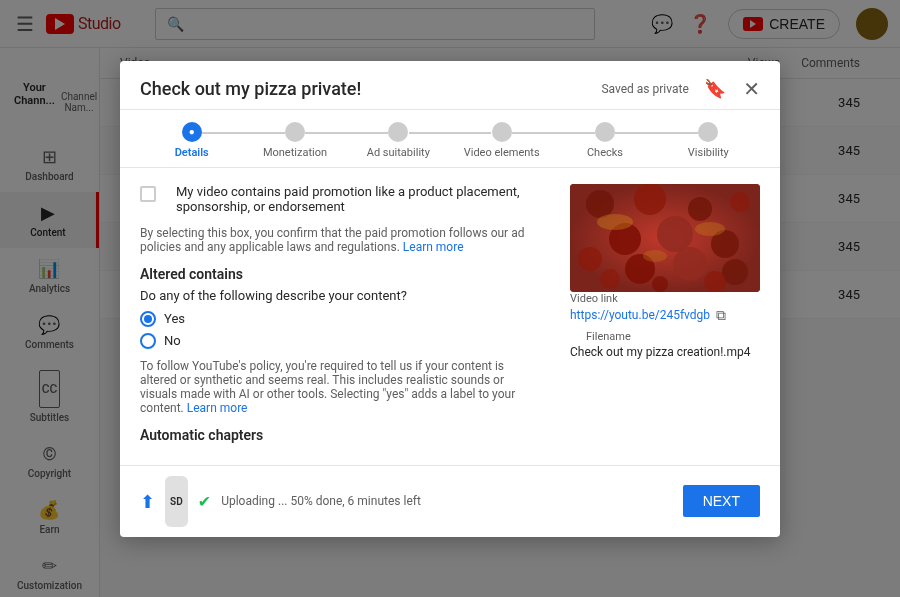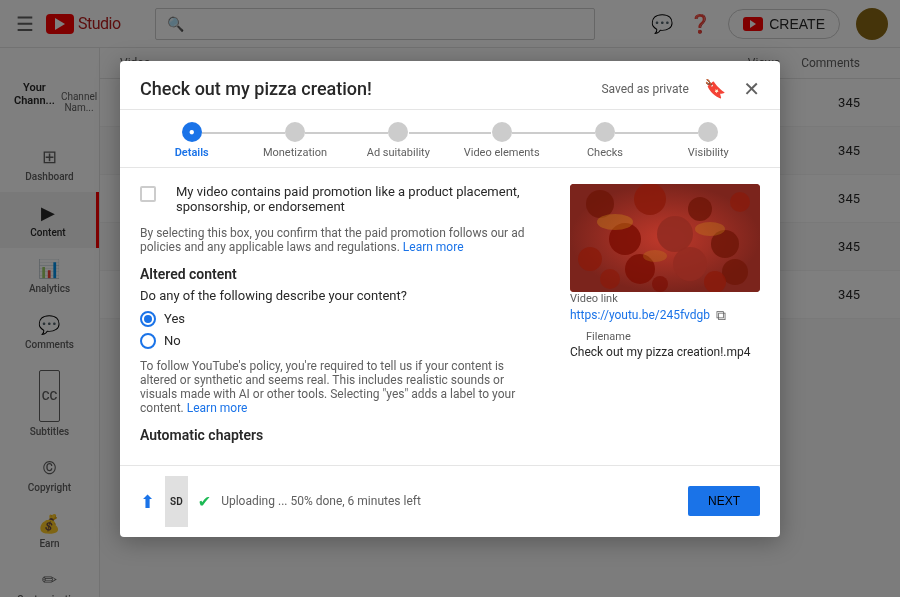--- a/index.html
+++ b/index.html
@@ -165,27 +165,27 @@
 
     
     .modal-footer {
       display: flex; align-items: center; justify-content: space-between;
       padding: 10px 20px; border-top: 1px solid #e5e5e5;
     }
     .footer-left { display: flex; align-items: center; gap: 10px; }
     .upload-icon-btn { color: #1a73e8; font-size: 18px; cursor: pointer; }
     .sd-badge {
       background: #e0e0e0; color: #282828; font-size: 10px; font-weight: 600;
-      padding: 20px 5px; border-radius: 0;
+      padding: 20px 5px; border-radius: 6px;
     }
     .check-circle { color: #1db954; font-size: 16px; }
     .upload-status { font-size: 12px; color: #606060; }
     .next-btn {
-      background: #1a73e8; color: #000000; border: none; border-radius: 2px;
-      padding: 8px 20px; font-size: 12px; font-weight: 500; cursor: pointer; margin-left: 32px;
+      background: #1a73e8; color: #ffffff; border: none; border-radius: 2px;
+      padding: 8px 20px; font-size: 14px; font-weight: 500; cursor: pointer; margin-left: 32px;
     }
 
     
     .modal-form::-webkit-scrollbar { width: 4px; }
     .modal-form::-webkit-scrollbar-thumb { background: #ccc; border-radius: 2px; }
   </style>
 </head>
 <body>
 
 <div class="topnav">
@@ -229,21 +229,21 @@
   </div>
   <div class="sidebar-item">
     <span class="sidebar-item-icon">📊</span>
     <span>Analytics</span>
   </div>
   <div class="sidebar-item">
     <span class="sidebar-item-icon">💬</span>
     <span>Comments</span>
   </div>
   <div class="sidebar-item">
-    <span class="sidebar-item-icon" style="font-size:12px;border:1px solid #606060;padding:18px 2px;border-radius:2px;">CC</span>
+    <span class="sidebar-item-icon" style="font-size:12px;border:1px solid #606060;padding:11px 2px;border-radius:2px;">CC</span>
     <span>Subtitles</span>
   </div>
   <div class="sidebar-item">
     <span class="sidebar-item-icon">©</span>
     <span>Copyright</span>
   </div>
   <div class="sidebar-item">
     <span class="sidebar-item-icon">💰</span>
     <span>Earn</span>
   </div>
@@ -286,21 +286,21 @@
       <div class="table-cell-views">12,345</div>
       <div class="table-cell-comments">345</div>
     </div>
   </div>
 </div>
 
 <div class="overlay">
   <div class="modal">
 
     <div class="modal-header">
-      <span class="modal-title">Check out my pizza creation!</span>
+      <span class="modal-title">Check out my pizza private!</span>
       <div class="modal-header-right">
         <span class="saved-badge">Saved as private</span>
         <span class="save-icon">🔖</span>
         <button class="close-btn">✕</button>
       </div>
     </div>
 
     <div class="stepper">
       <div class="step">
         <div class="step-circle active">●</div>
@@ -336,21 +336,21 @@
           <div class="checkbox-box"></div>
           <div>
             <div class="checkbox-label">My video contains paid promotion like a product placement, sponsorship, or endorsement</div>
           </div>
         </div>
         <div class="checkbox-desc">
           <span>By selecting this box, you confirm that the paid promotion follows our ad policies and any applicable laws and regulations.</span>
           <a class="learn-more" href="#">Learn more</a>
         </div>
 
-        <div class="section-title">Altered content</div>
+        <div class="section-title">Altered contains</div>
         <div class="section-question">Do any of the following describe your content?</div>
 
         <div class="radio-row">
           <div class="radio-circle selected"></div>
           <span class="radio-label">Yes</span>
         </div>
         <div class="radio-row">
           <div class="radio-circle"></div>
           <span class="radio-label">No</span>
         </div>

